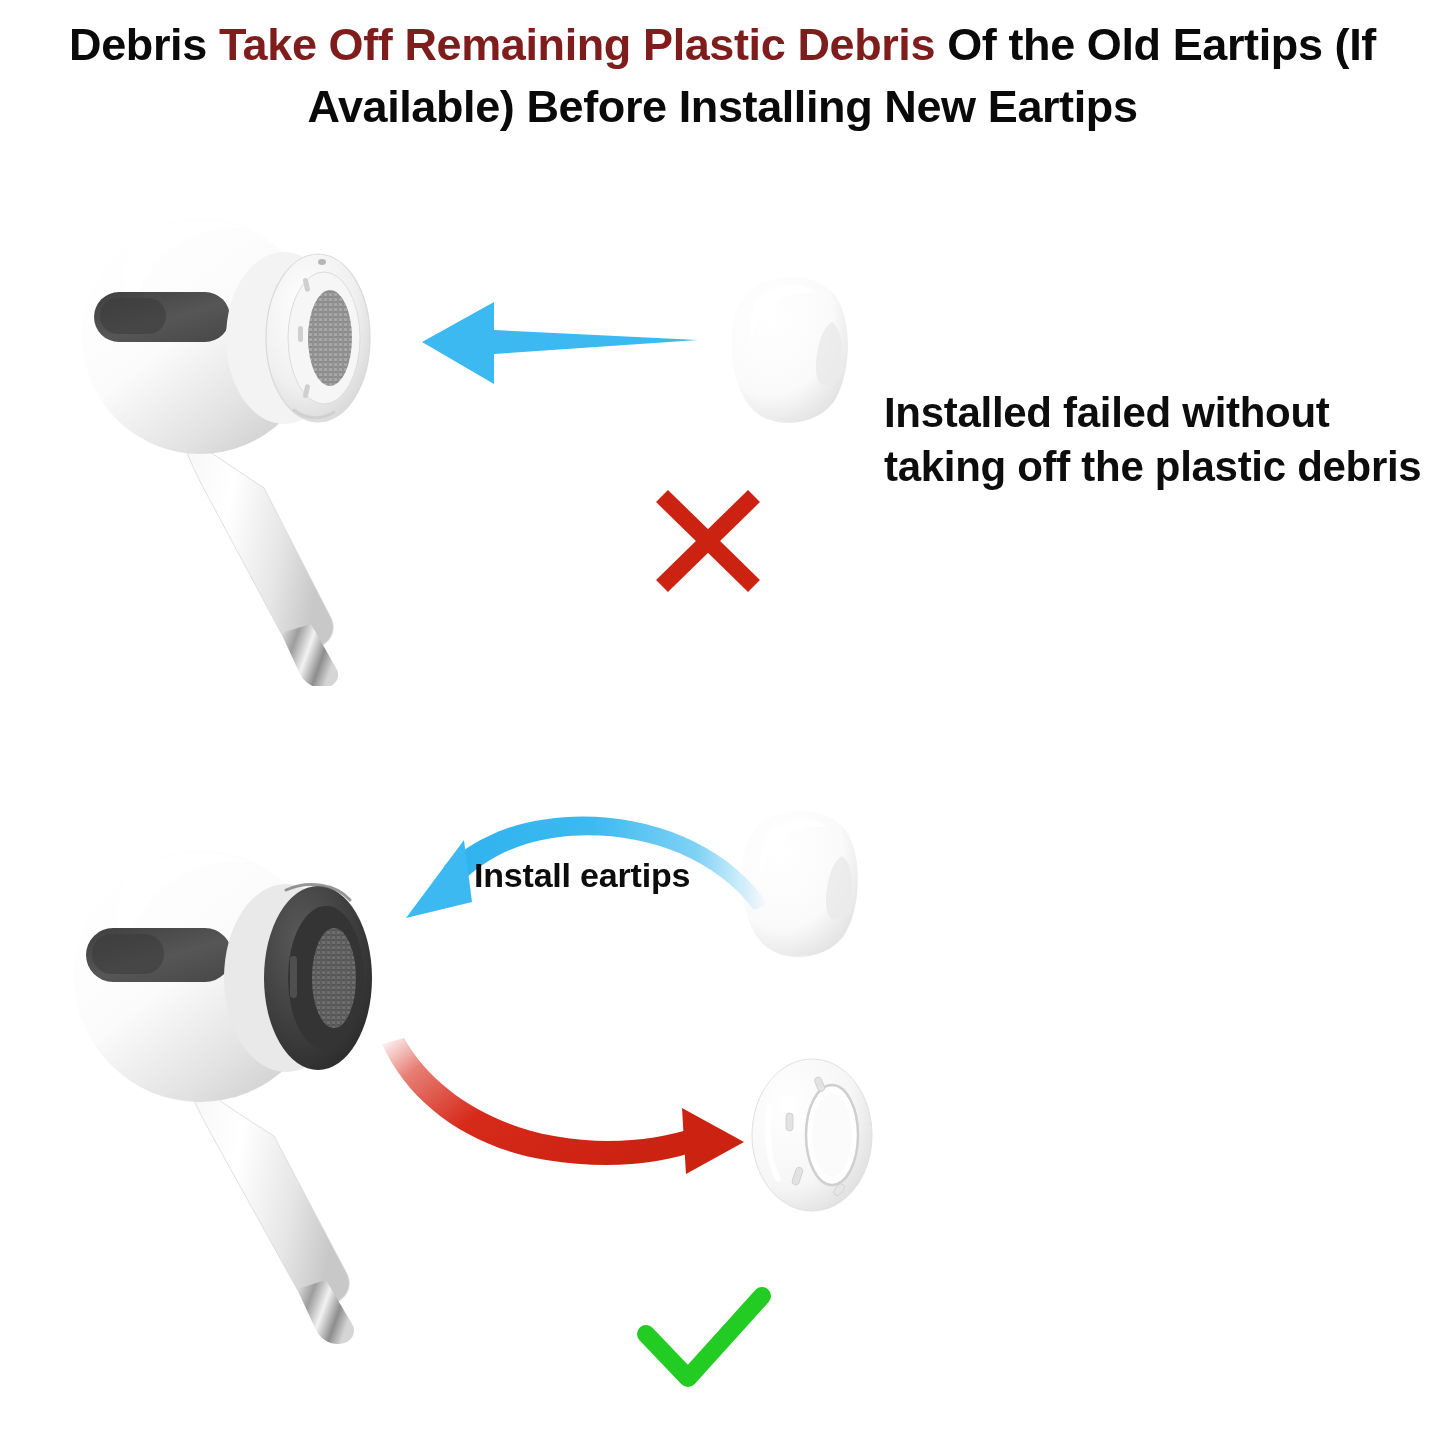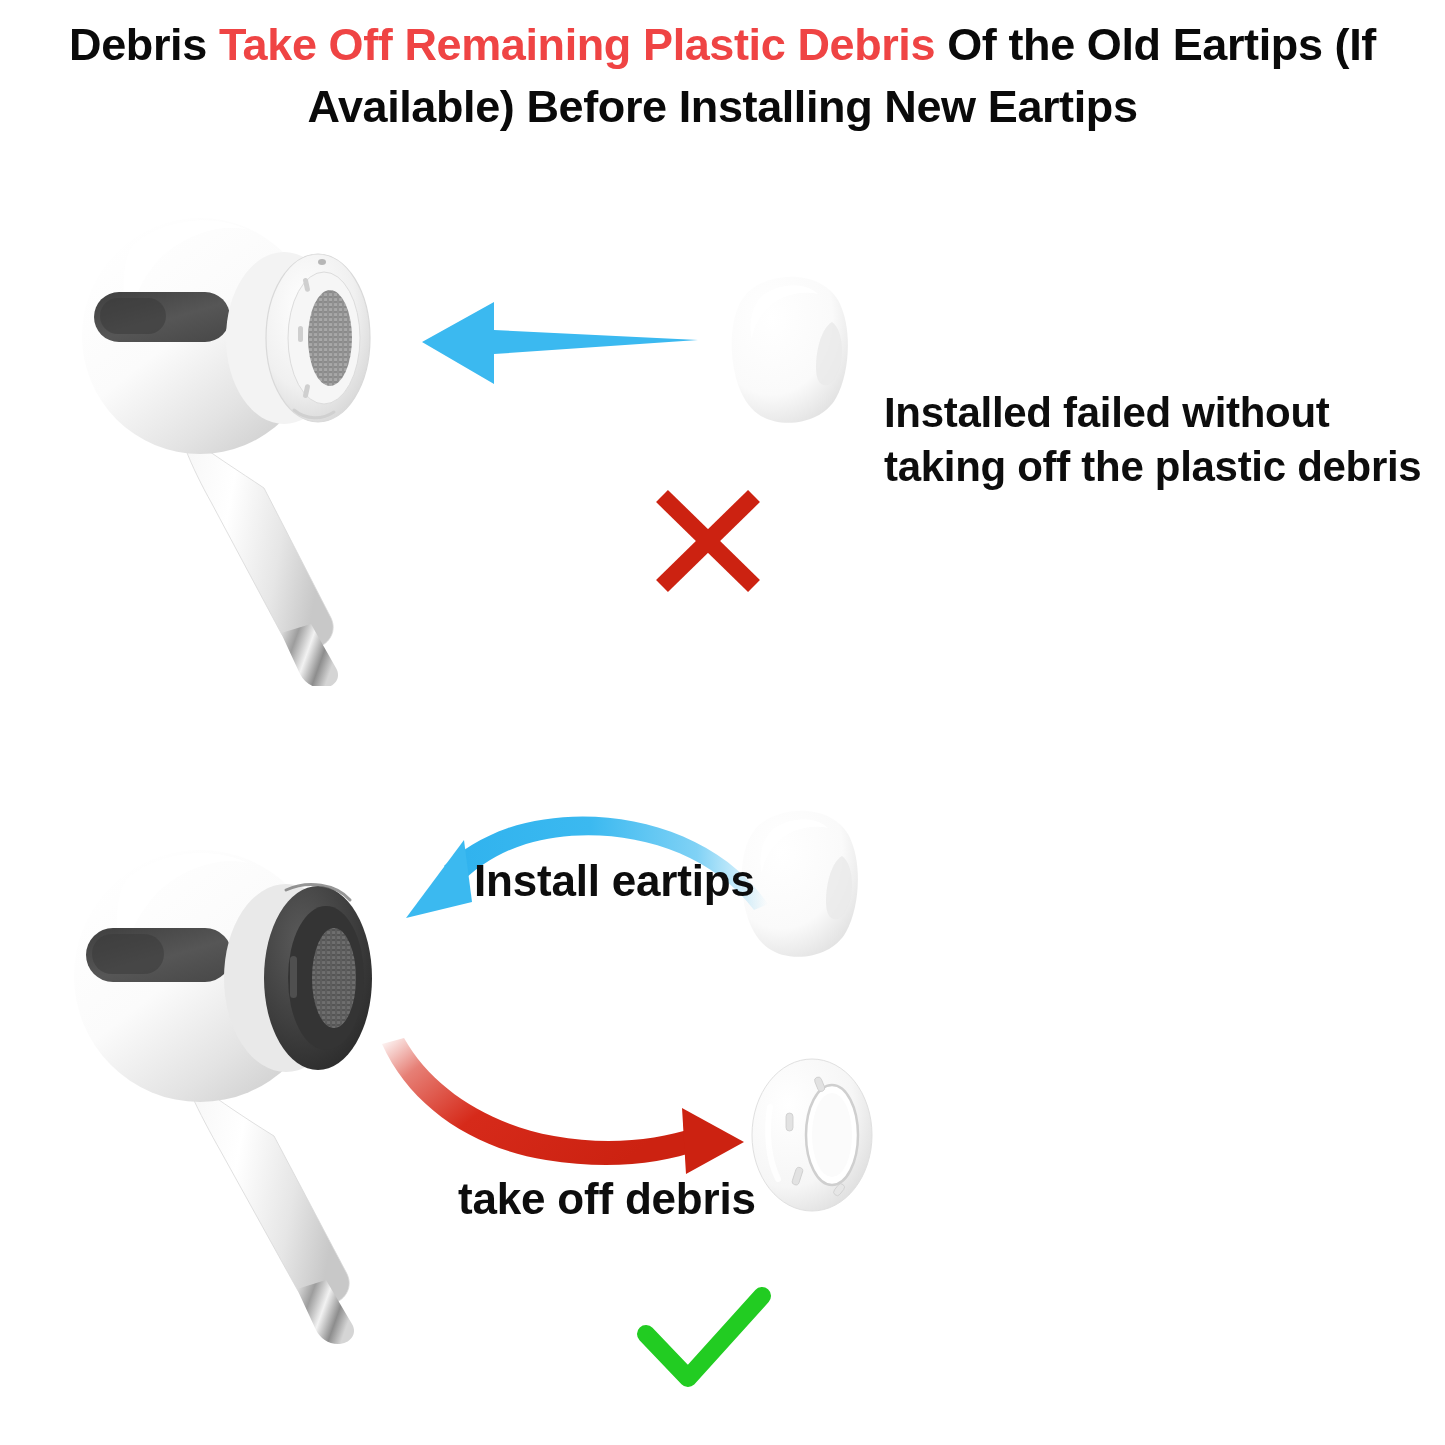--- a/index.html
+++ b/index.html
@@ -12,40 +12,40 @@
   }
   .stage { position:absolute; inset:0; }
 
   
   .title {
     position:absolute; left:50px; top:14px; width:1345px;
     text-align:center;
     font-size:45px; font-weight:bold; line-height:1.38;
     color:#0a0a0a; letter-spacing:-0.4px;
   }
-  .title .hl { color:#ef4444; }
+  .title .hl { color:#7f1d1d; }
 
   
   .panel { position:absolute; left:0; width:1445px; }
   #panel-fail { top:170px; height:540px; }
   #panel-ok   { top:760px; height:660px; }
 
   
   .caption {
     position:absolute;
     font-size:42px; font-weight:bold; line-height:1.28;
     color:#0d0d0d; letter-spacing:-0.3px;
   }
   #caption-fail { left:884px; top:386px; width:545px; }
   #caption-ok   { left:884px; top:966px; width:520px; }
 
   
   .arrow-label {
     position:absolute;
-    font-size:44px; font-weight:bold; color:#0d0d0d;
+    font-size:34px; font-weight:bold; color:#0d0d0d;
     letter-spacing:-0.2px; white-space:nowrap;
   }
   #label-install { left:474px; top:856px; }
   #label-takeoff { left:458px; top:1174px; }
 
   
   .art { position:absolute; display:block; }
   #art-bud-top    { left:72px;  top:196px;  width:380px; height:490px; }
   #art-bud-bottom { left:60px;  top:824px;  width:410px; height:520px; }
   #art-tip-top    { left:722px; top:268px;  width:150px; height:165px; }
@@ -260,20 +260,19 @@
         <stop offset="18%" stop-color="#D62A1A" stop-opacity="0.6"></stop>
         <stop offset="48%" stop-color="#D62A1A" stop-opacity="1"></stop>
         <stop offset="100%" stop-color="#CC2211" stop-opacity="1"></stop>
       </linearGradient>
     </defs>
     <path d="M6,8 C34,70 96,112 170,124 C232,134 284,128 324,114 L318,92 C280,104 232,110 178,100 C112,88 56,52 28,2 Z" fill="url(#redFade)"></path>
     <path d="M306,72 L368,106 L310,138 Z" fill="#CC2211"></path>
   </svg>
 
   <div class="arrow-label" id="label-install">Install eartips</div>
-  <div class="arrow-label" id="label-takeoff">take off debris</div>
 
   <svg class="art" id="art-check" viewBox="0 0 140 106">
     <path d="M12,48 L54,92 L128,10" fill="none" stroke="#22CC22" stroke-width="18" stroke-linecap="round" stroke-linejoin="round"></path>
   </svg>
 
 
 </div>
 
 </body></html>

